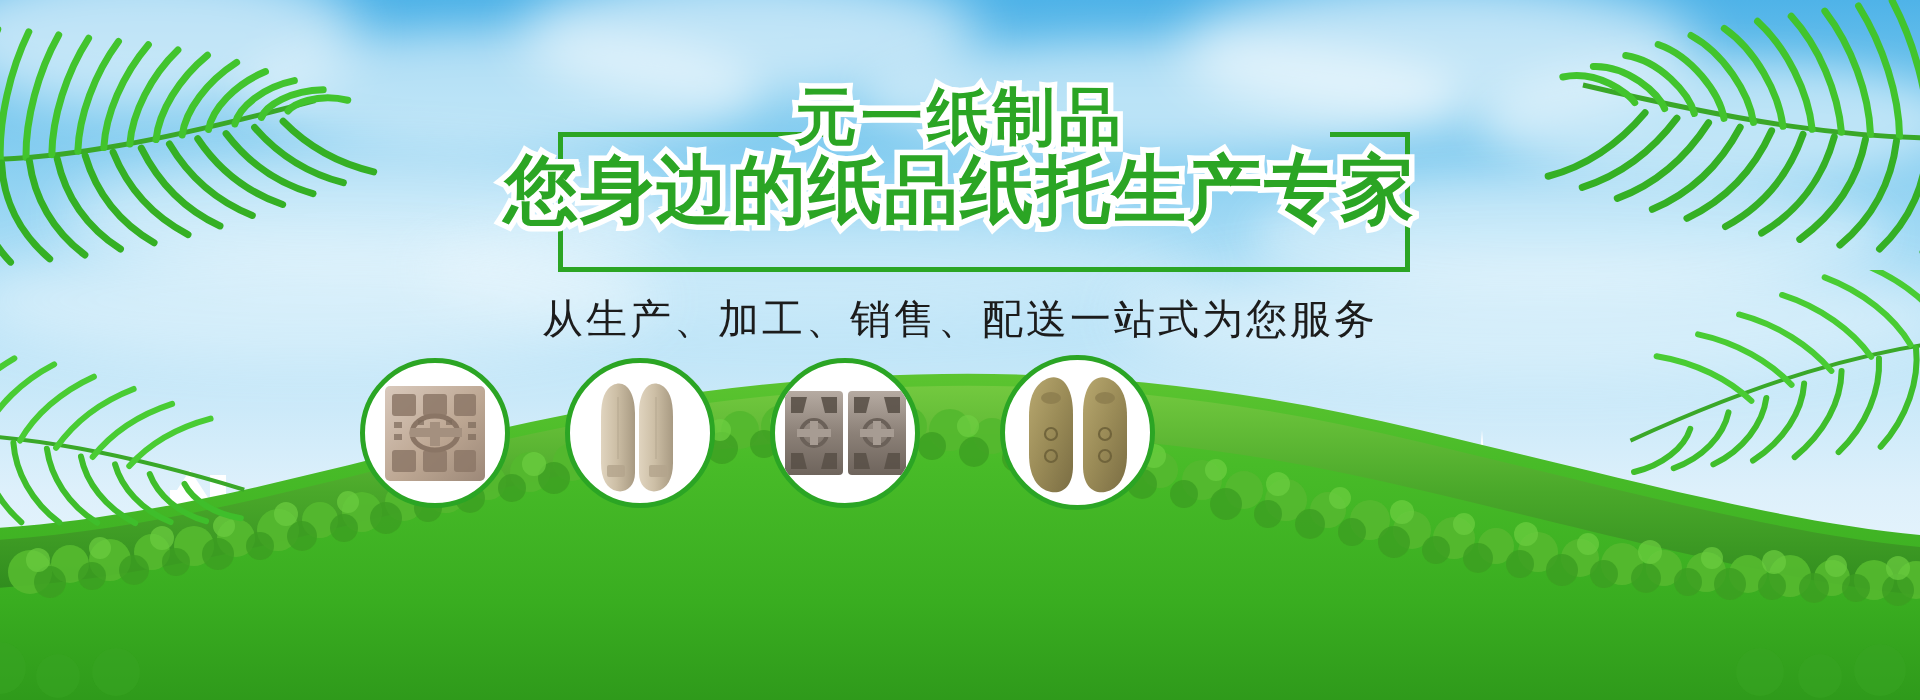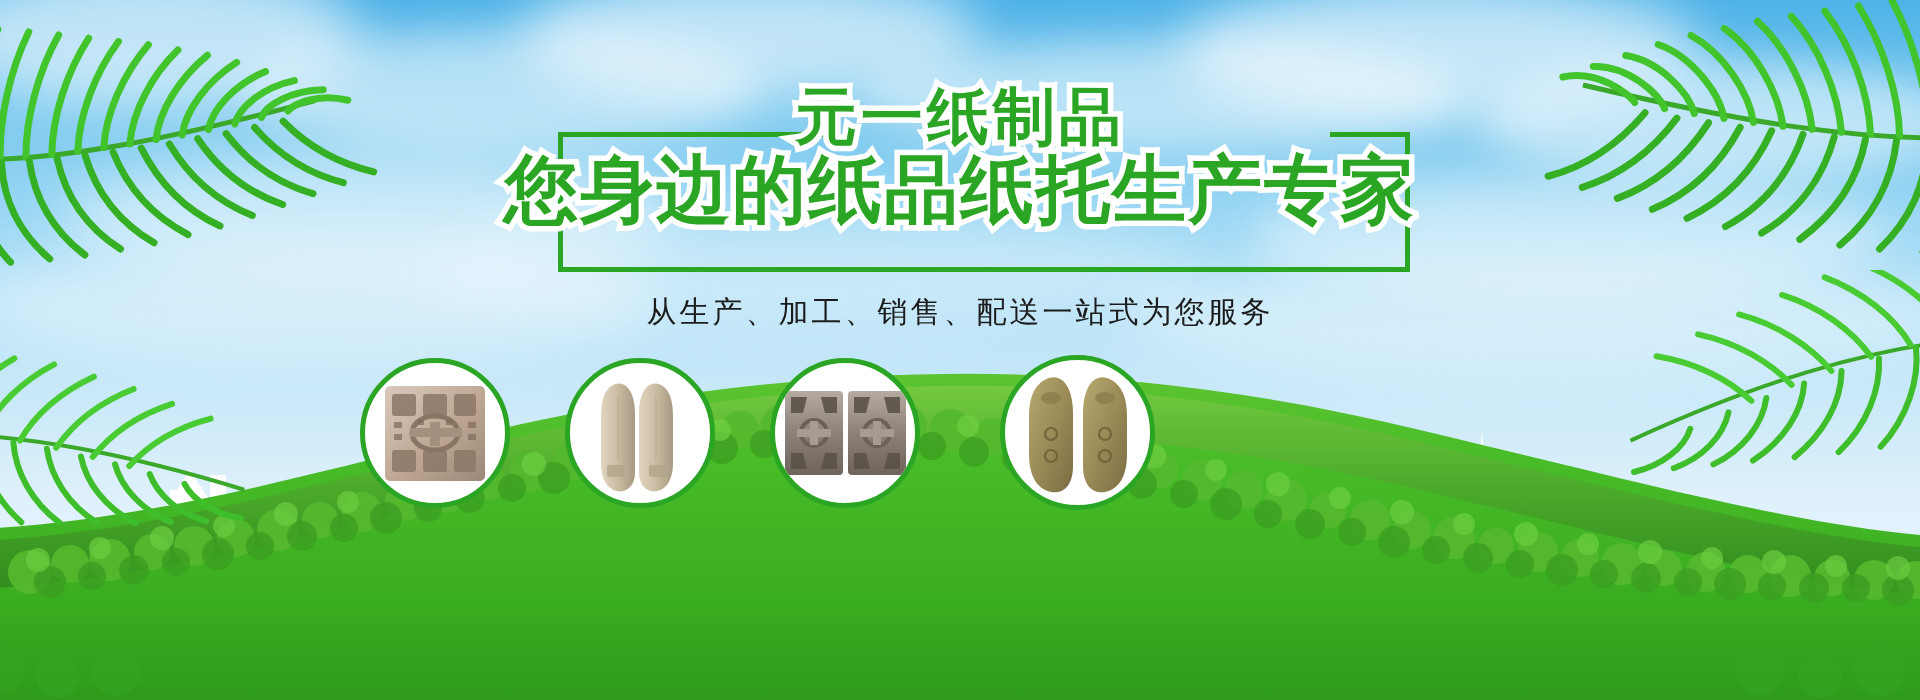--- a/index.html
+++ b/index.html
@@ -64,21 +64,21 @@
     paint-order:stroke fill;
     font-family:"DejaVu Sans","Liberation Sans",sans-serif;
   }
   #hl1{top:86px;font-size:62px;letter-spacing:4px;}
   #hl2{top:152px;font-size:74px;letter-spacing:2px;}
 
   #subtitle{
     position:absolute;
     left:0;top:292px;width:1920px;
     text-align:center;
-    font-size:30px;
+    font-size:41px;
     color:#1c1c1c;
     letter-spacing:3px;
     white-space:nowrap;
     font-family:"DejaVu Sans","Liberation Sans",sans-serif;
   }
 
   
   .pcircle{
     position:absolute;
     border-radius:50%;

